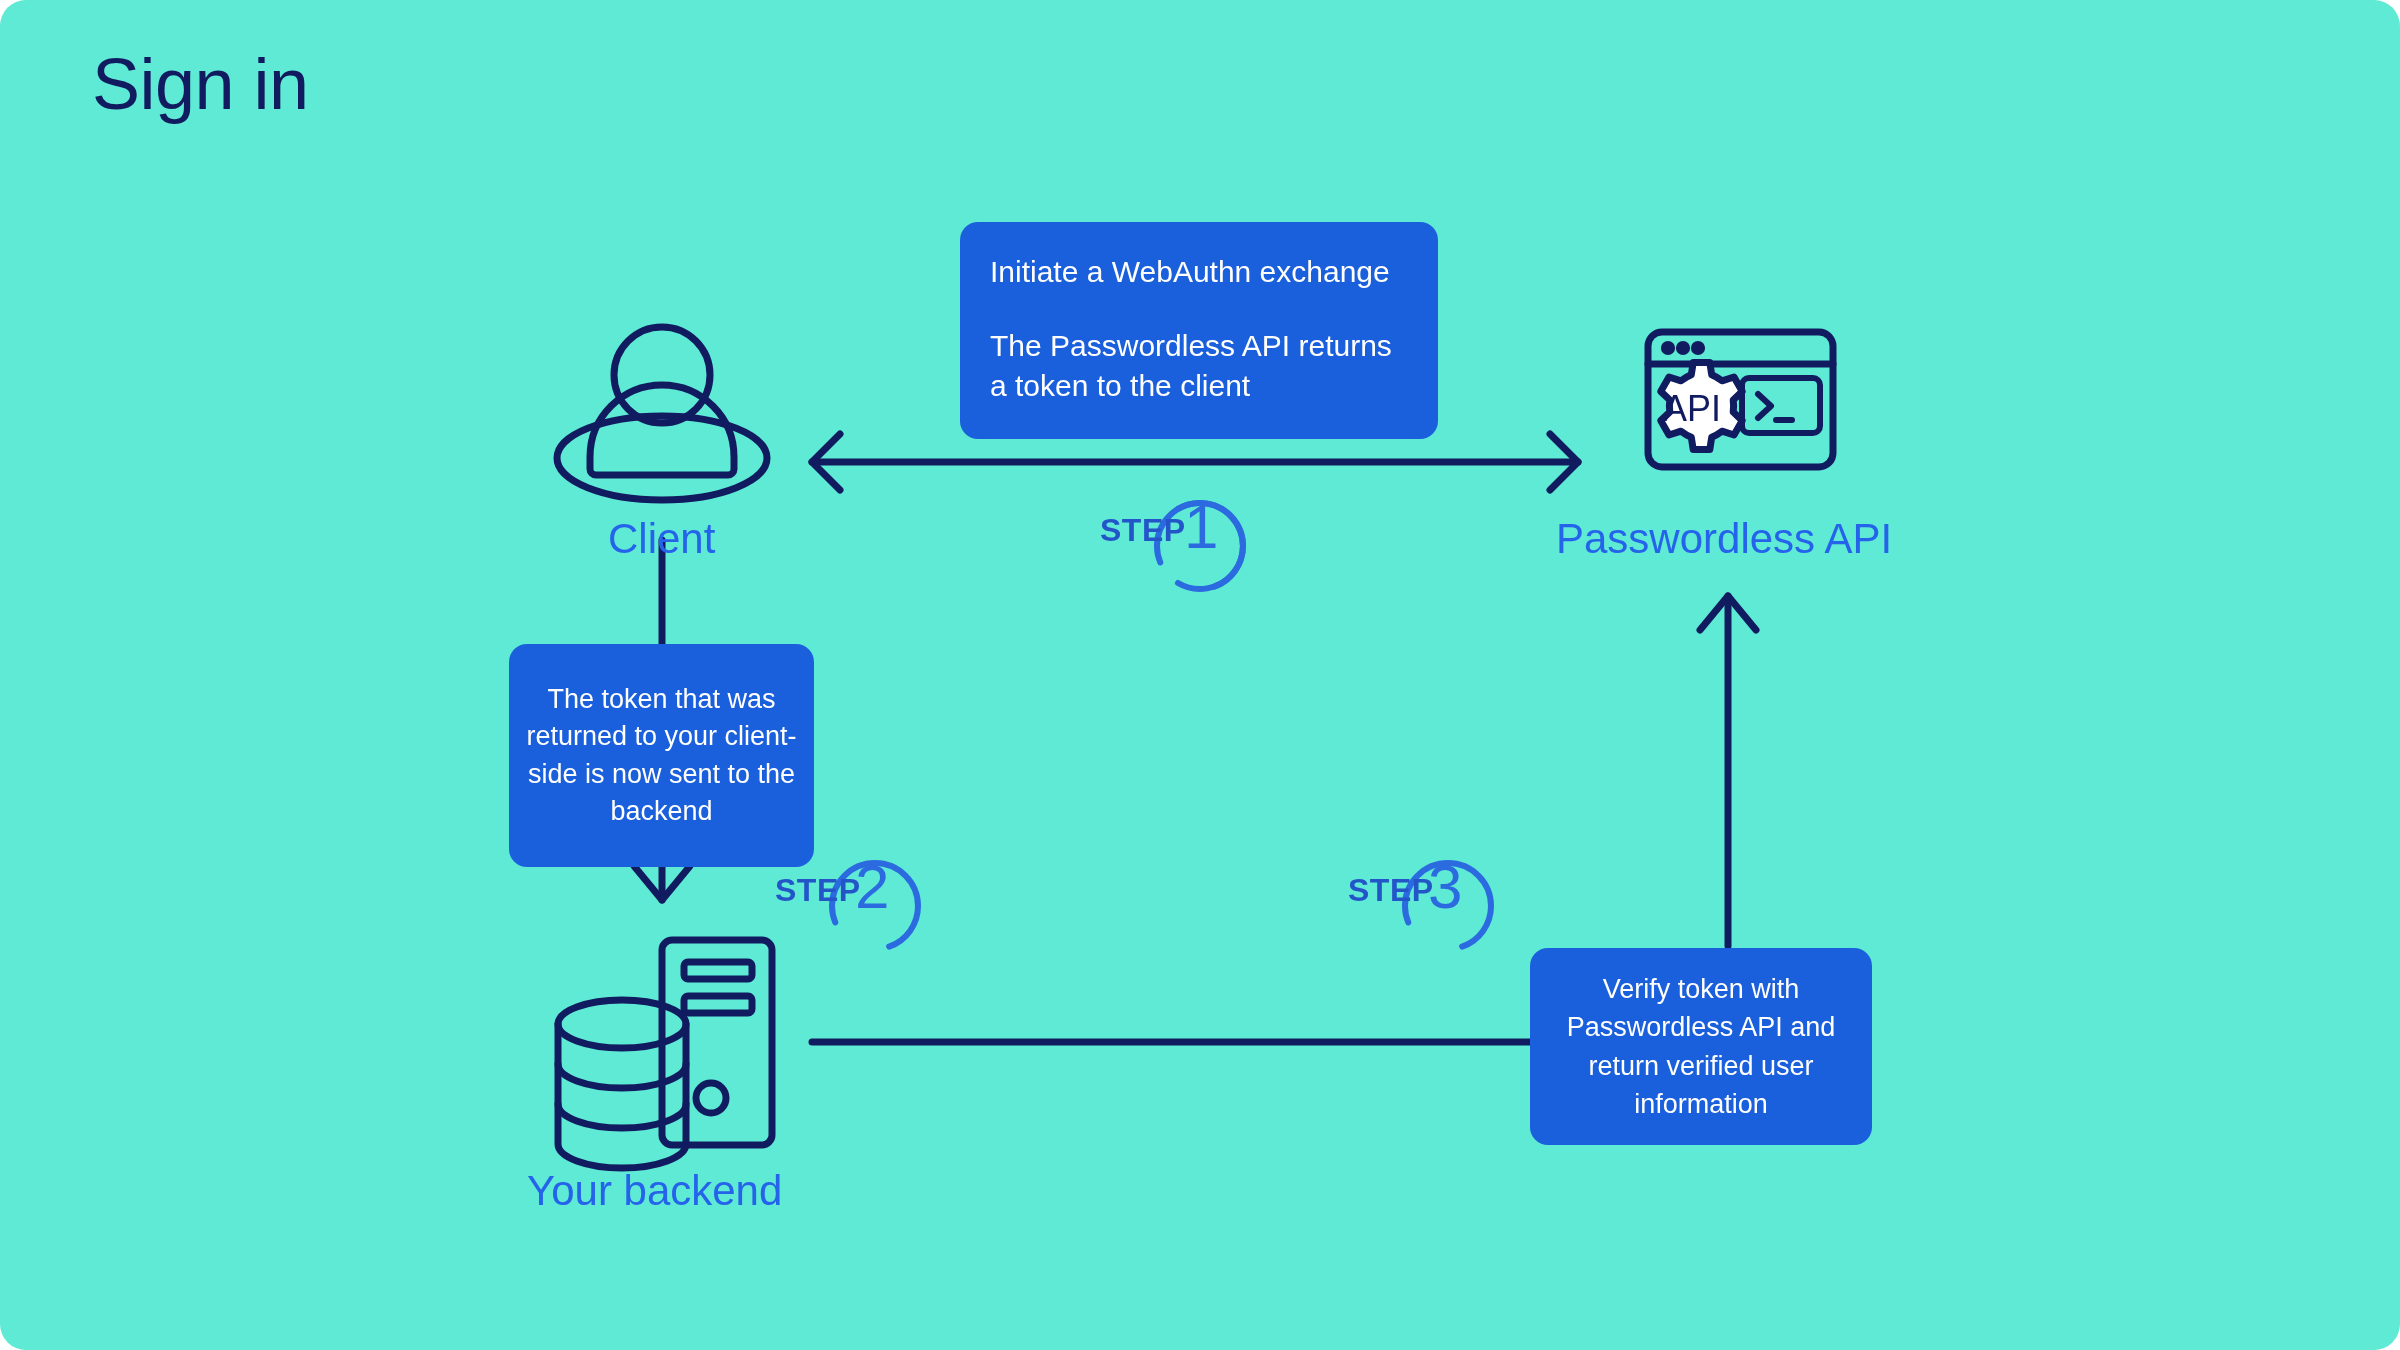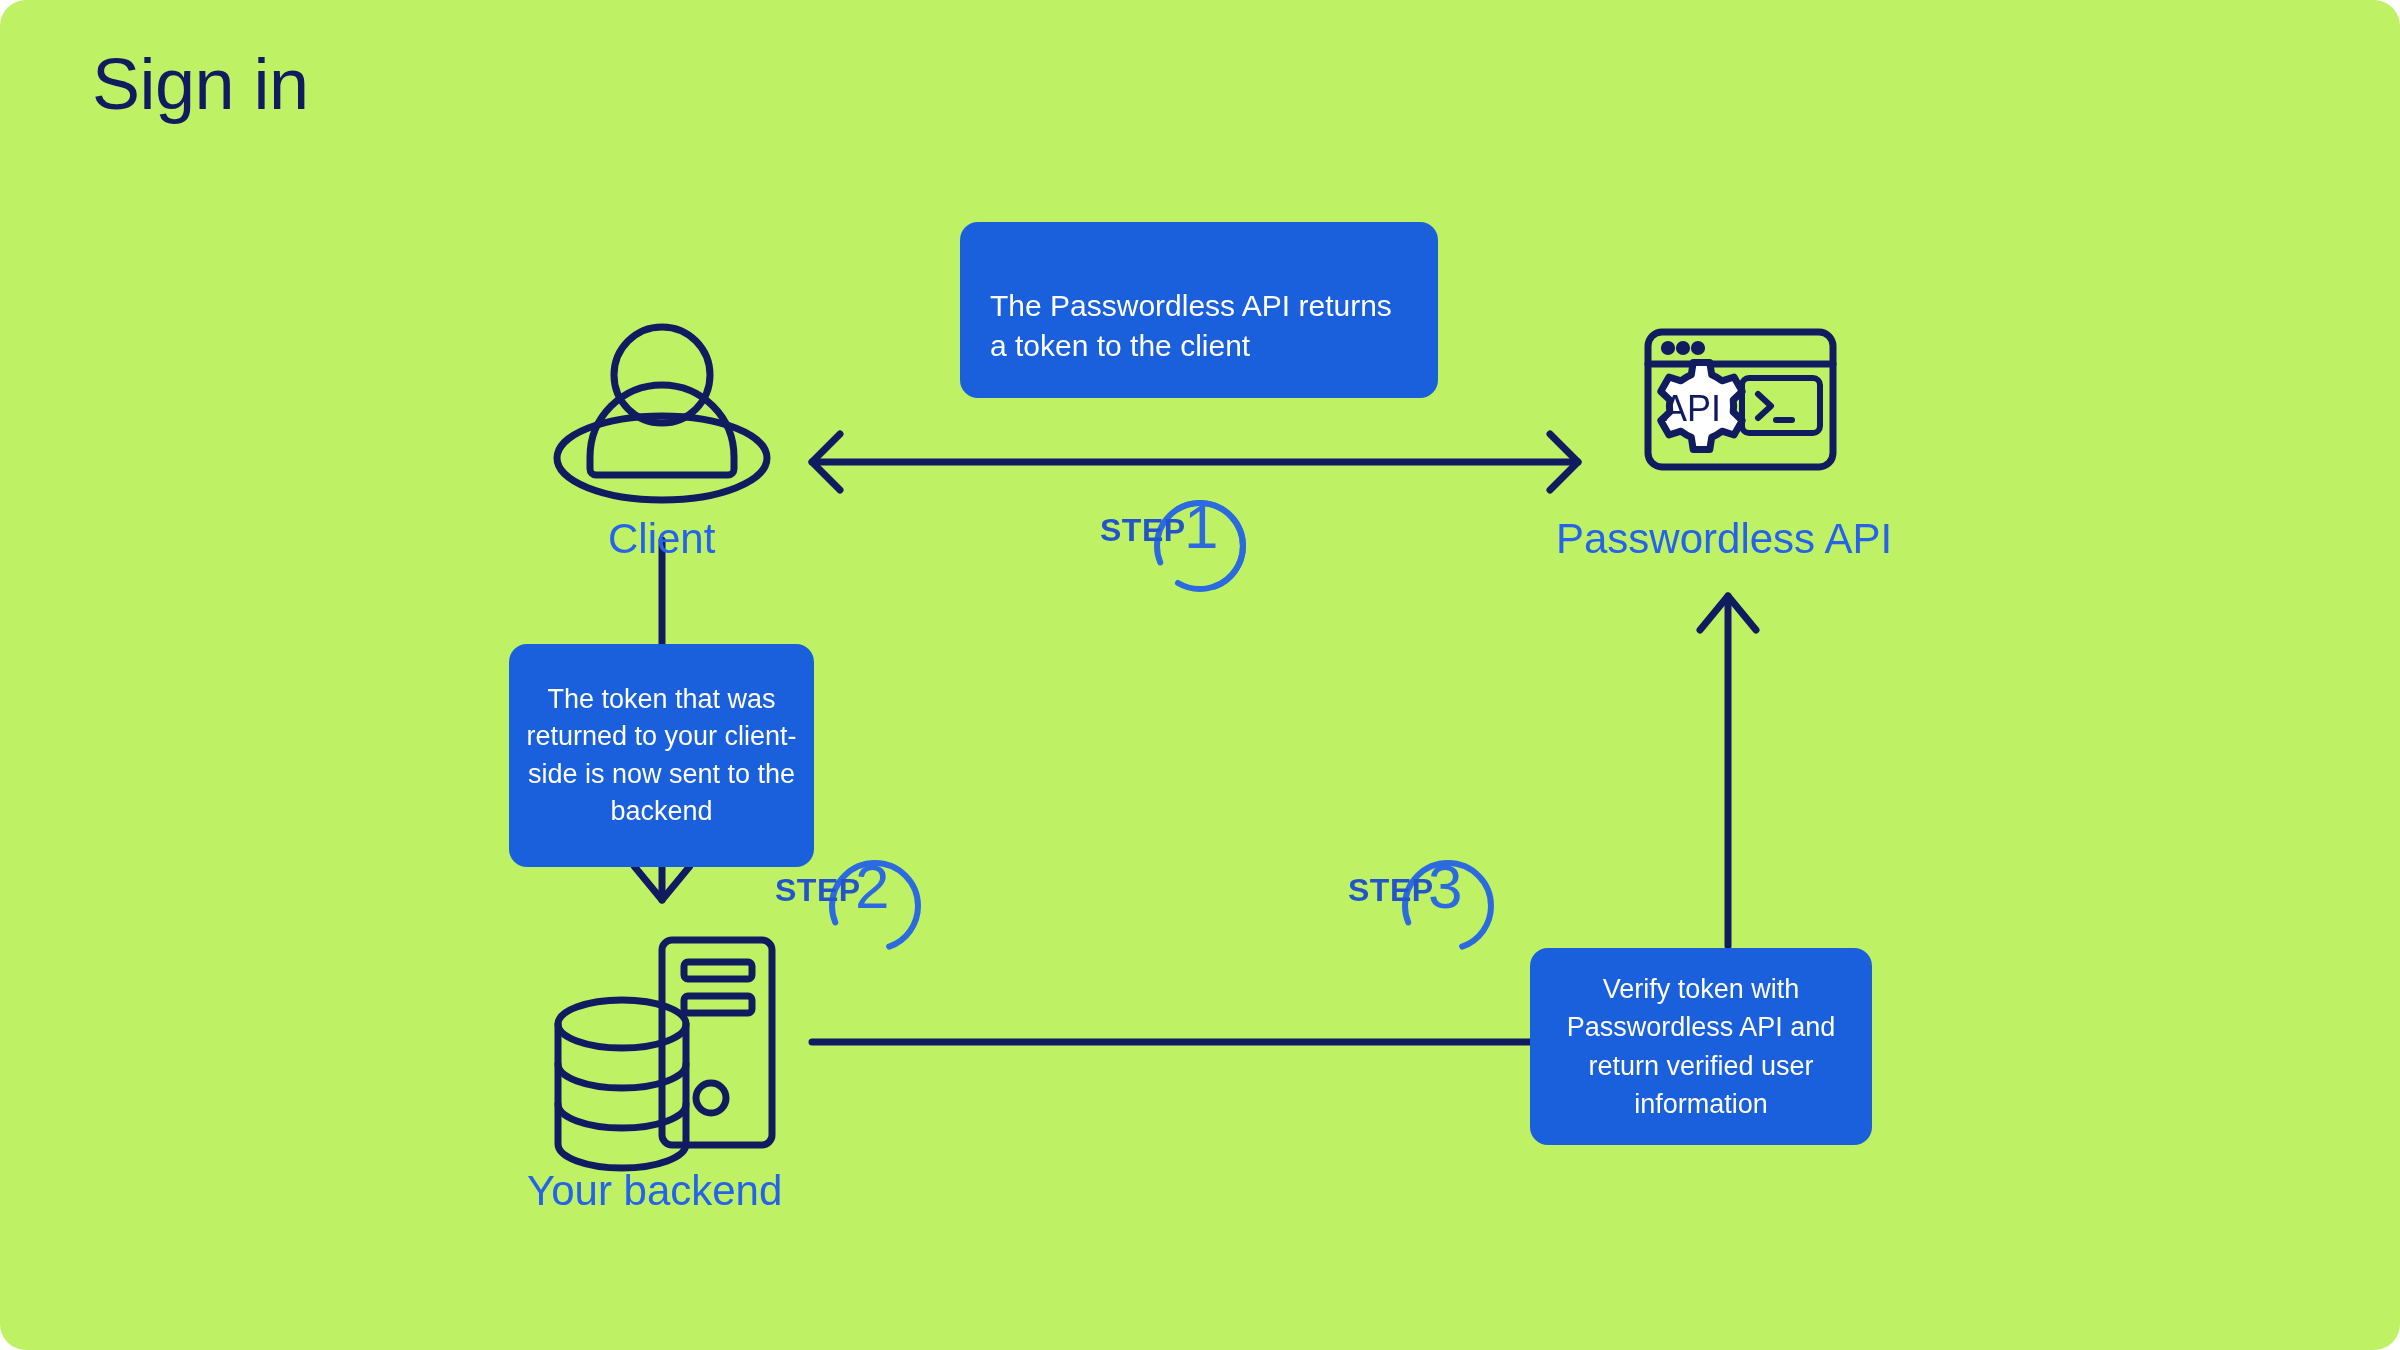--- a/index.html
+++ b/index.html
@@ -1,17 +1,17 @@
 <!DOCTYPE html>
 <html><head>
 <meta charset="utf-8">
 <style>
   html,body{margin:0;padding:0;background:#ffffff;}
   body{width:2400px;height:1350px;overflow:hidden;font-family:"Liberation Sans",sans-serif;}
-  #canvas{position:relative;width:2400px;height:1350px;background:#bef264;border-radius:26px;overflow:hidden;}
+  #canvas{position:relative;width:2400px;height:1350px;background:#5eead4;border-radius:26px;overflow:hidden;}
   #title{position:absolute;left:92px;top:48px;font-size:72px;color:#111c60;letter-spacing:-0.5px;font-weight:400;line-height:1;}
   svg.layer{position:absolute;left:0;top:0;width:2400px;height:1350px;}
   .callout{position:absolute;background:#1a5fdb;border-radius:18px;color:#ffffff;box-sizing:border-box;}
   .callout p{margin:0;}
   #callout-1{left:960px;top:222px;width:478px;padding:30px 30px 32px 30px;}
   #callout-1 p{font-size:30px;line-height:1.34;}
   #callout-1 p.second{margin-top:34px;}
   #callout-2{left:509px;top:644px;width:305px;padding:37px 14px;text-align:center;}
   #callout-2 p{font-size:27px;line-height:1.38;}
   #callout-3{left:1530px;top:948px;width:342px;padding:22px 12px;text-align:center;}
@@ -96,20 +96,21 @@
     </g>
   </svg>
 
   <div class="node-label" id="label-client">Client</div>
   <div class="node-label" id="label-api">Passwordless API</div>
   <div class="node-label" id="label-backend">Your backend</div>
 
   <div style="position:absolute;left:1663px;top:388px;width:78px;text-align:left;font-size:36px;color:#111c60;">API</div>
 
   <div class="callout" id="callout-1">
+    <p>Initiate a WebAuthn exchange</p>
     <p class="second">The Passwordless API returns a token to the client</p>
   </div>
 
   <div class="callout" id="callout-2">
     <p>The token that was returned to your client-side is now sent to the backend</p>
   </div>
 
   <div class="callout" id="callout-3">
     <p>Verify token with Passwordless API and return verified user information</p>
   </div>

